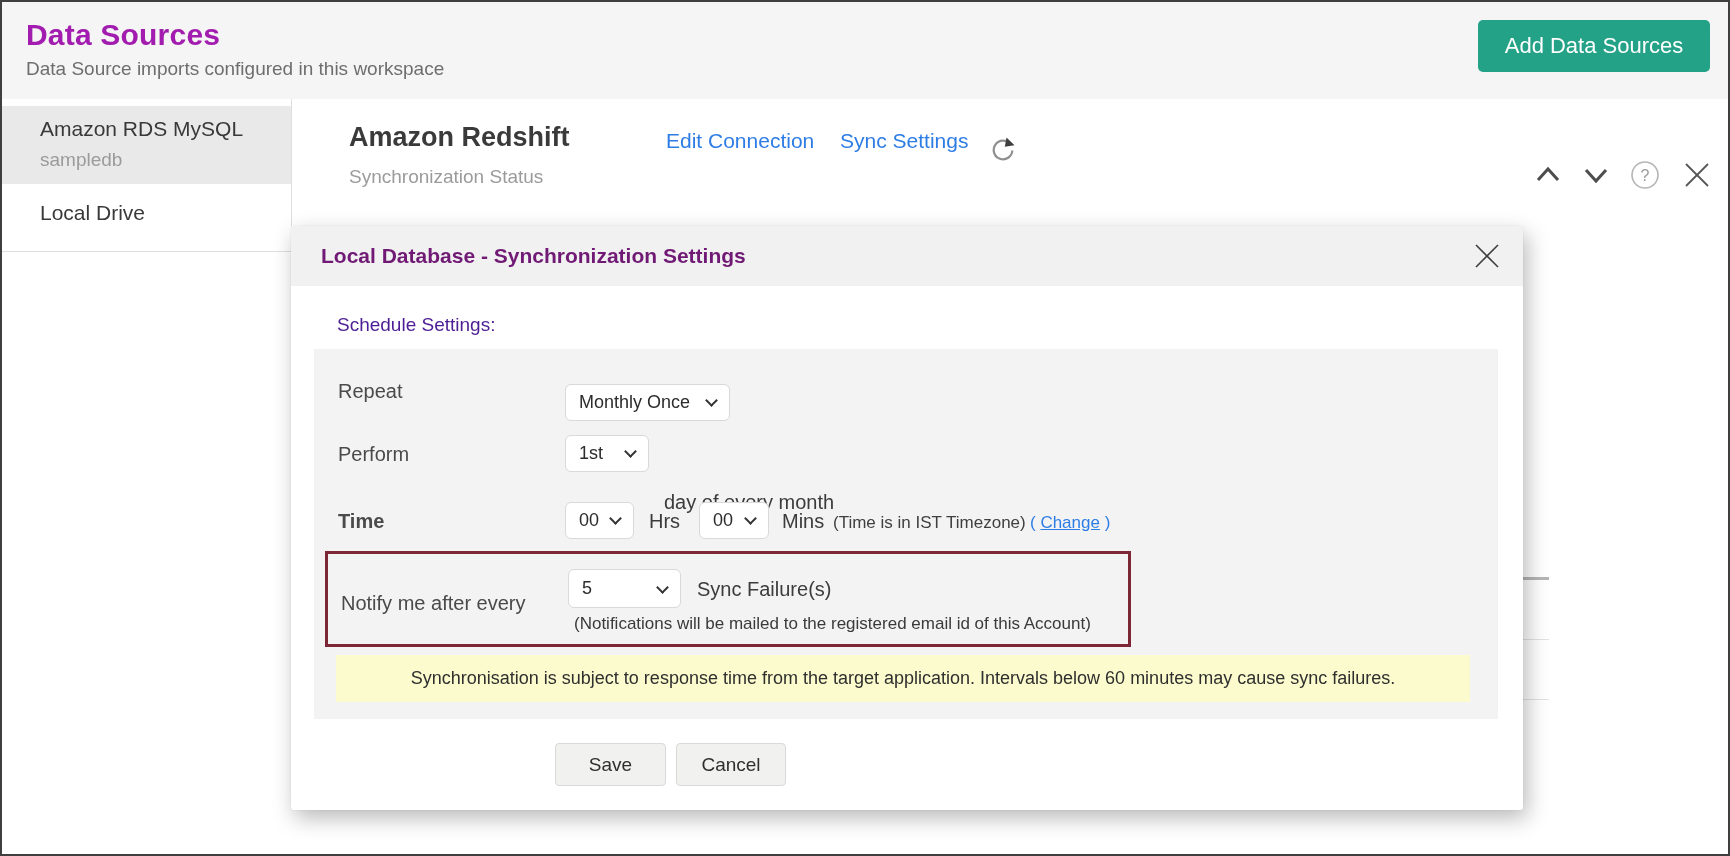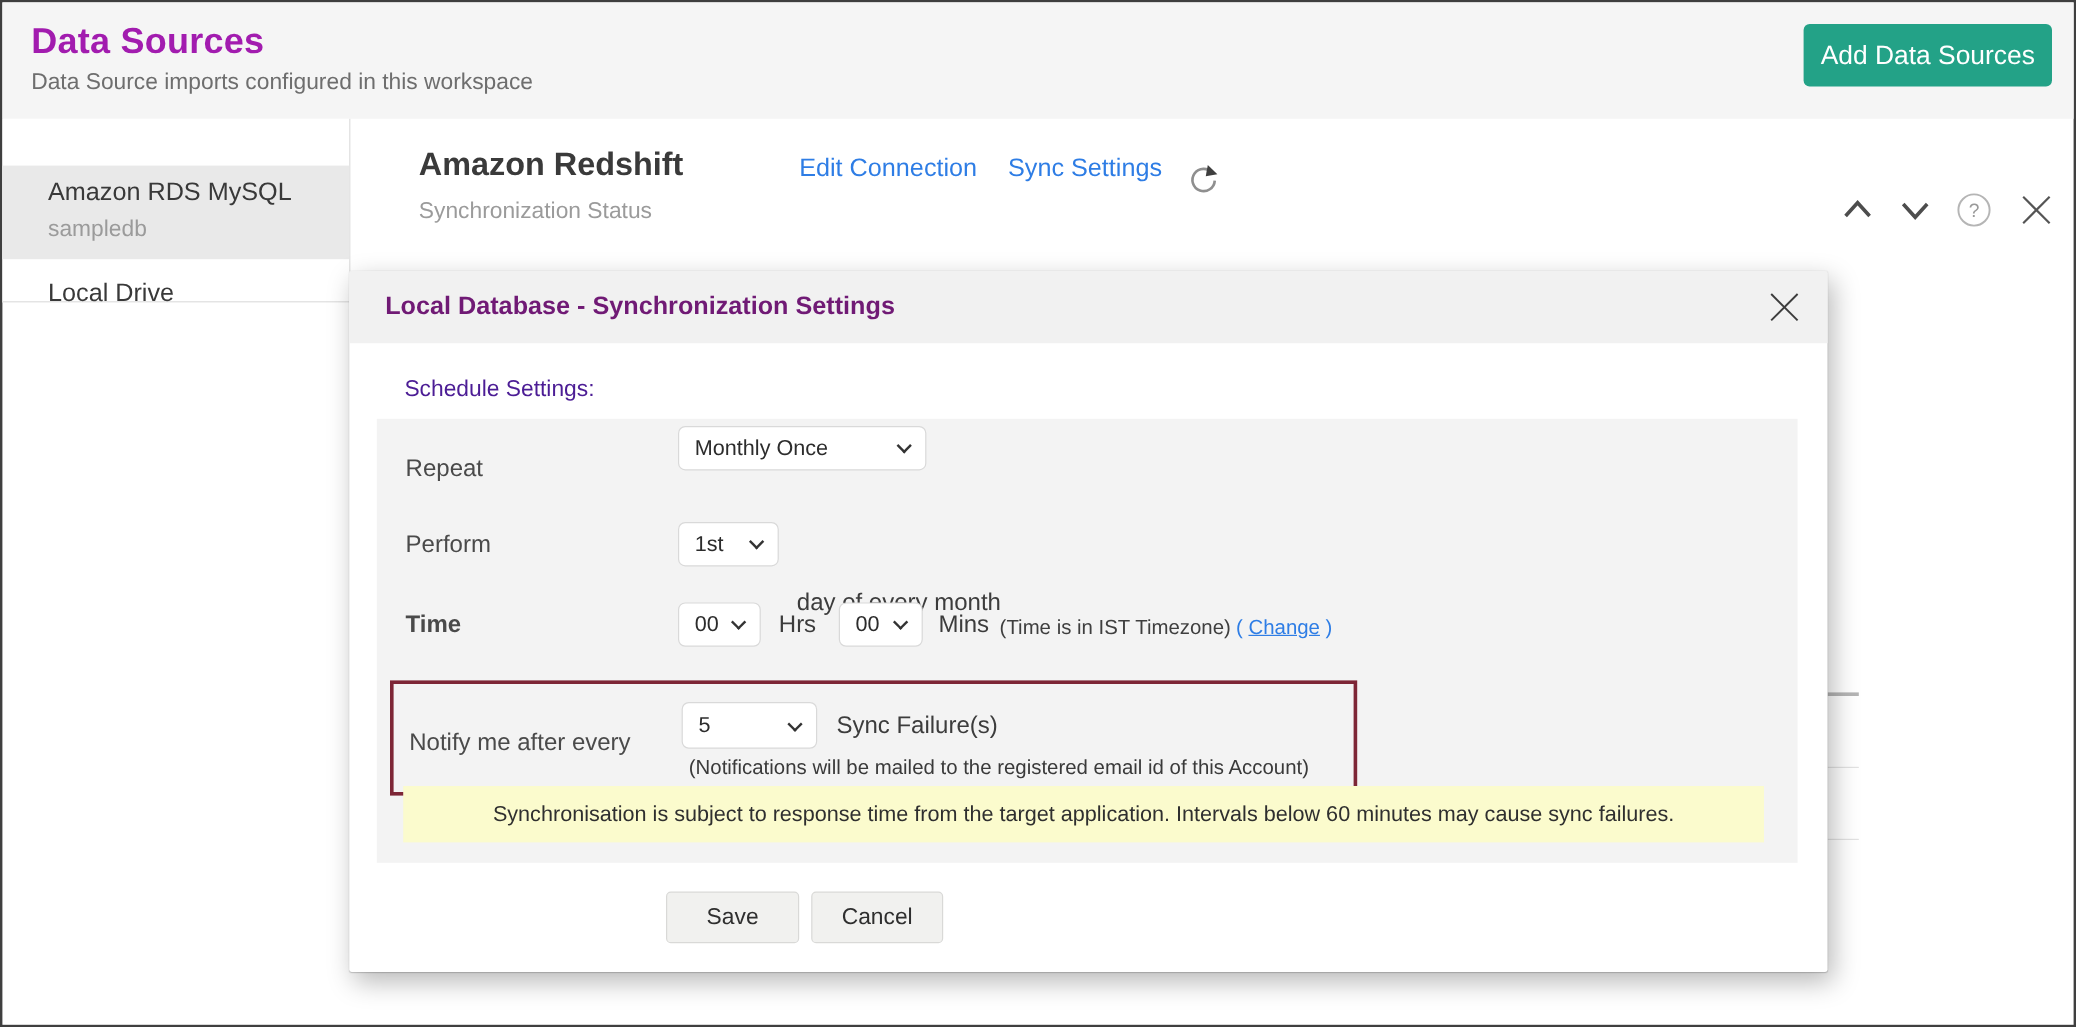--- a/index.html
+++ b/index.html
@@ -12,32 +12,32 @@
     overflow:hidden;
   }
   
   .page-header {
     position:absolute; left:0; top:0; width:100%; height:97px;
     background:#f5f5f5;
   }
   .page-title { position:absolute; left:24px; top:16px; font-size:30px; font-weight:700; color:#a21caf; letter-spacing:.2px; }
   .page-subtitle { position:absolute; left:24px; top:56px; font-size:19px; color:#6e6e6e; }
   .add-btn {
-    position:absolute; right:18px; top:18px; width:207px; height:52px;
+    position:absolute; right:18px; top:18px; width:232px; height:52px;
     background:#23a287; color:#fff; font-size:22px; border:none; border-radius:5px;
     font-family:"Liberation Sans", sans-serif; cursor:pointer;
   }
   
   .sidebar {
     position:absolute; left:0; top:97px; width:290px; height:153px;
     background:#fff; border-right:1px solid #dedede; border-bottom:1px solid #dedede;
     padding-top:7px;
   }
   .side-item { padding:11px 0 13px 38px; cursor:pointer; }
-  .side-item.selected { background:#e9e9e9;margin-top:32px; }
+  .side-item.selected { background:#e9e9e9; }
   .side-item .label { font-size:21px; color:#393939; }
   .side-item .sublabel { font-size:19px; color:#9b9b9b; margin-top:8px; }
   .side-item.single { padding-top:17px; }
   
   .main-title { position:absolute; left:347px; top:120px; font-size:27px; color:#3a3a3a;font-weight:bold; }
   .main-link { position:absolute; top:127px; font-size:21px; color:#2e7de5; cursor:pointer; text-decoration:none; }
   .link-edit { left:664px; }
   .link-sync { left:838px; }
   .icon-btn { position:absolute; cursor:pointer; background:none; border:none; padding:0; line-height:0; }
   .refresh { left:986px; top:134px; }
@@ -63,21 +63,21 @@
   .sel {
     position:absolute; height:37px; background:#fff; border:1px solid #d9d9d9; border-radius:6px;
     font-size:18px; color:#2c2c2c; line-height:35px; padding-left:13px; cursor:pointer;
   }
   .sel .chev { position:absolute; right:13px; top:11px; width:9px; height:9px;
     border-right:2px solid #333; border-bottom:2px solid #333; transform:rotate(45deg); }
   .suffix { position:absolute; font-size:20px; color:#3c3c3c; }
   .small-note { position:absolute; font-size:17px; color:#3f3f3f; }
   .change-link { position:absolute; font-size:17px; color:#2e7de5; cursor:pointer; }
   .change-link .u { text-decoration:underline; }
-  .notify-box { position:absolute; left:11px; top:202px; width:806px; height:96px; border:3px solid #7d2636;margin-top:16px; }
+  .notify-box { position:absolute; left:11px; top:202px; width:806px; height:96px; border:3px solid #7d2636; }
   .notify-note { position:absolute; left:246px; top:60px; font-size:17px; color:#3a3a3a; }
   .warning {
     position:absolute; left:22px; top:306px; width:1134px; height:47px;
     background:#fbfbcd; text-align:center; line-height:47px; font-size:18px; color:#2f2f2f;
   }
   .modal-btn {
     position:absolute; top:517px; height:43px; background:#f1f1ef; border:1px solid #d9d9d7;
     border-radius:4px; font-size:19px; color:#2f2f2f; font-family:"Liberation Sans", sans-serif; cursor:pointer;
   }
   .btn-save { left:264px; width:111px; }
@@ -150,21 +150,21 @@
         <line x1="25" y1="3" x2="3" y2="25" stroke="#3c3c3c" stroke-width="1.6"></line>
       </svg>
     </button>
   </div>
 
   <div class="section-label">Schedule Settings:</div>
 
   <div class="panel">
 
     <div class="row-label" style="left:24px; top:31px;">Repeat</div>
-    <div class="sel" style="left:251px; top:6px; width:207px;">
+    <div class="sel" style="left:251px; top:35px; width:165px;">
       <span>Monthly Once</span>
       <span class="chev"></span>
     </div>
 
     <div class="row-label" style="left:24px; top:94px;">Perform</div>
     <div class="sel" style="left:251px; top:86px; width:84px;">
       <span>1st</span>
       <span class="chev"></span>
     </div>
     <div class="suffix" style="left:350px; top:102px;margin-top:40px;">day of every month</div>

